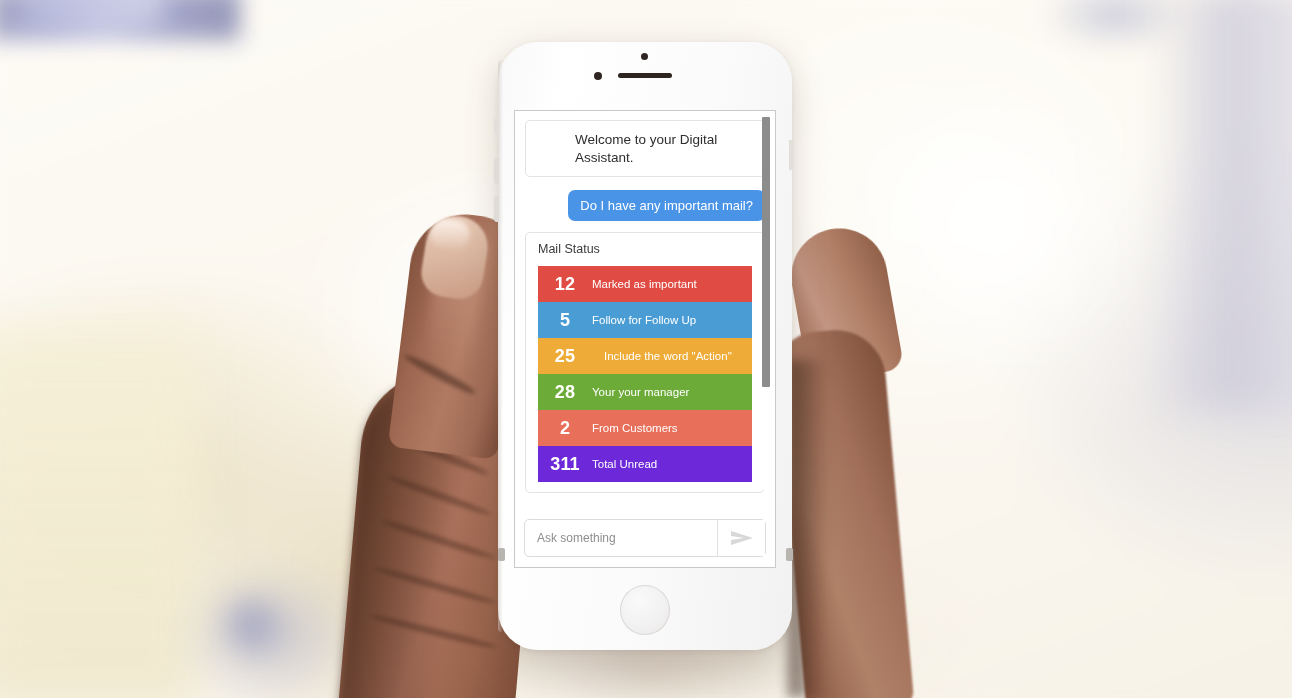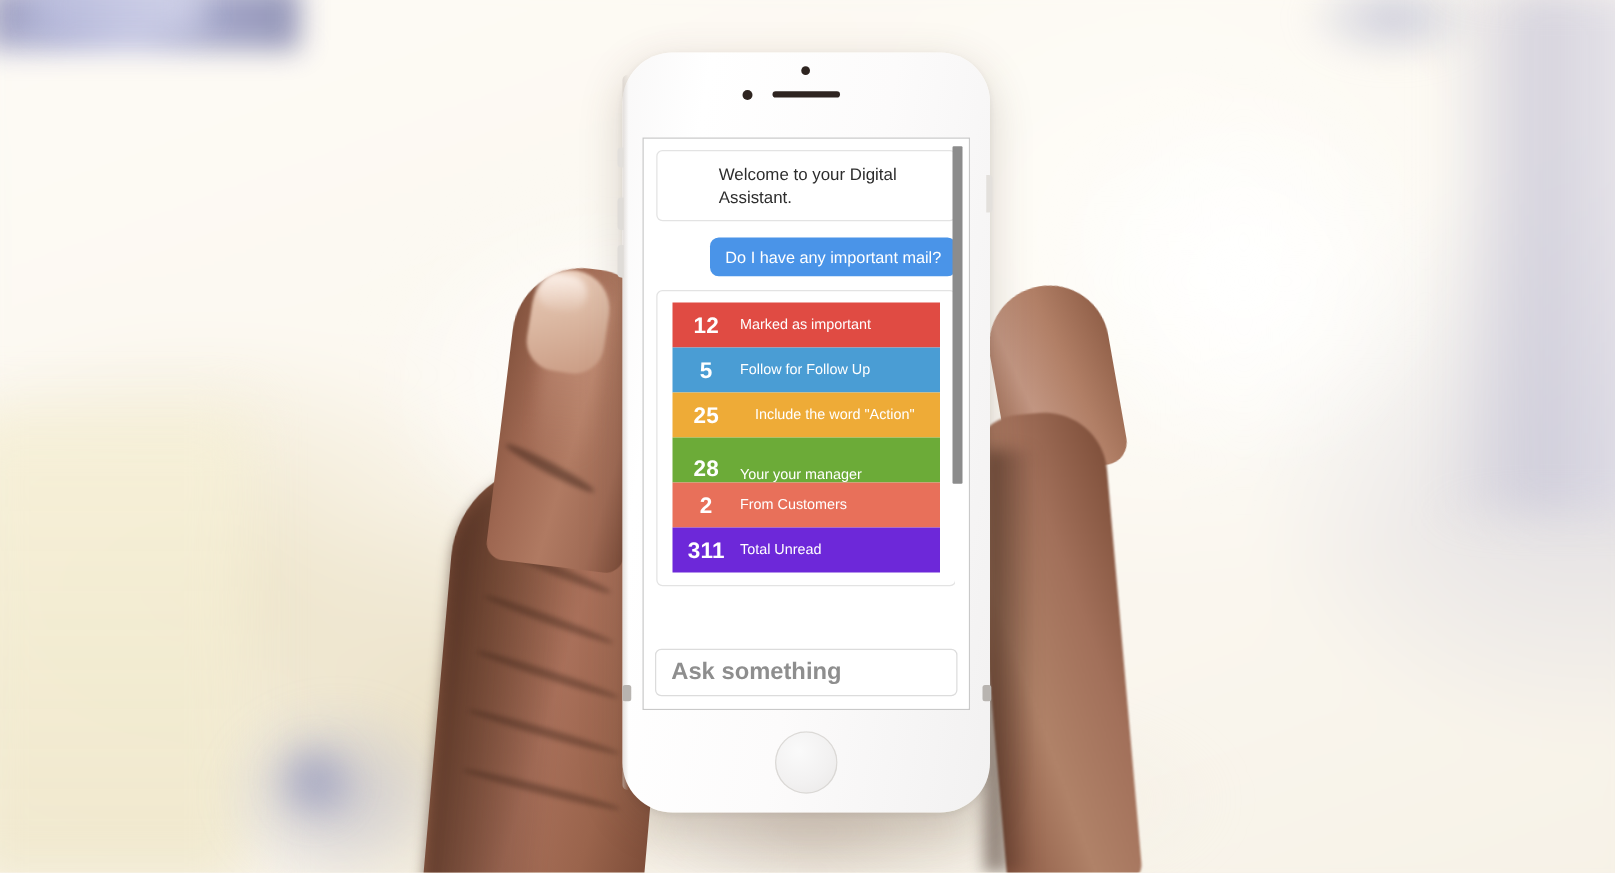--- a/index.html
+++ b/index.html
@@ -237,22 +237,22 @@
     background:#fff;
     display:flex; align-items:center; padding:0 9px;
     border-top:1px solid transparent;
   }
   .input-wrap {
     display:flex; align-items:center; width:100%;
     border:1px solid #dcdcdc; border-radius:5px; height:38px; background:#fff;
   }
   .ask-input {
     flex:1; border:none; outline:none; height:36px;
-    padding:0 12px; font-size:19px; color:#4a4a4a;
-    font-family:"Liberation Sans", sans-serif; background:transparent;font-weight:bold;
+    padding:0 12px; font-size:12px; color:#4a4a4a;
+    font-family:"Liberation Sans", sans-serif; background:transparent;
   }
   .ask-input::placeholder { color:#8e8e8e; }
   .send-btn {
     width:48px; height:36px; border:none; border-left:1px solid #e2e2e2;
     background:#fff; display:flex; align-items:center; justify-content:center;
     cursor:pointer;
   }
   .send-btn svg { display:block; }
 </style>
 </head>
@@ -311,34 +311,35 @@
 
     <div class="card">
       <div class="card-text">Welcome to your Digital Assistant.</div>
     </div>
 
     <div class="user-row">
       <div class="bubble-user">Do I have any important mail?</div>
     </div>
 
     <div class="card-mail">
+      <div class="mail-title">Mail Status</div>
       <div class="bars" id="bars-container">
           <div class="bar" style="background: rgb(224, 75, 67);">
             <span class="count">12</span>
             <span class="label">Marked as important</span>
           </div>
           <div class="bar" style="background: rgb(74, 157, 212);">
             <span class="count">5</span>
             <span class="label">Follow for Follow Up</span>
           </div>
           <div class="bar" style="background: rgb(238, 171, 55); gap: 12px;">
             <span class="count">25</span>
             <span class="label">Include the word "Action"</span>
           </div>
-          <div class="bar" style="background: rgb(108, 171, 56); align-items: flex-end;">
+          <div class="bar" style="background: rgb(108, 171, 56);">
             <span class="count">28</span>
             <span class="label">Your your manager</span>
           </div>
           <div class="bar" style="background: rgb(232, 112, 90);">
             <span class="count">2</span>
             <span class="label">From Customers</span>
           </div>
           <div class="bar" style="background: #6d28d9;">
             <span class="count">311</span>
             <span class="label">Total Unread</span>

